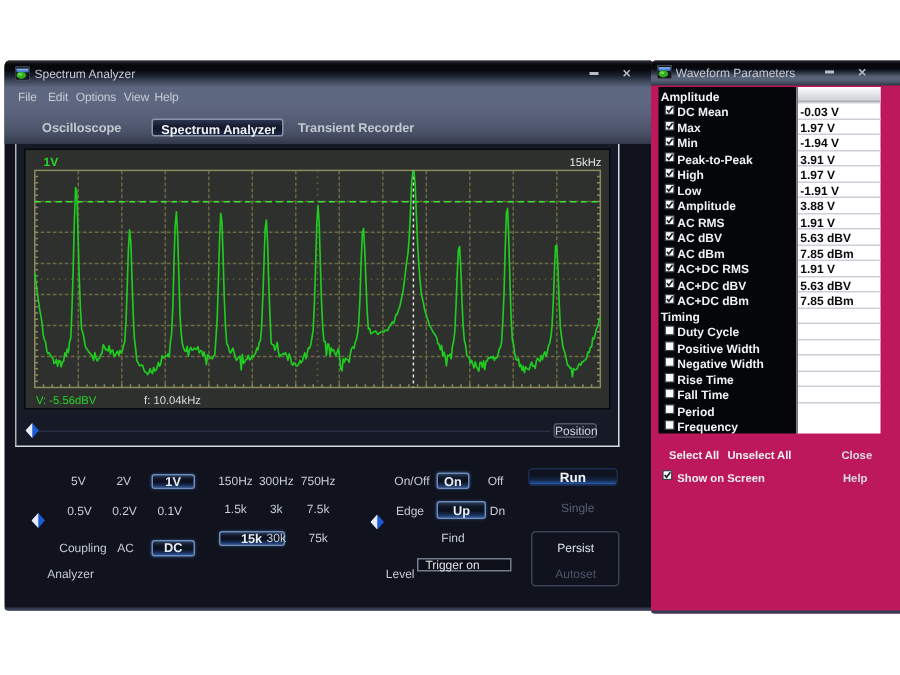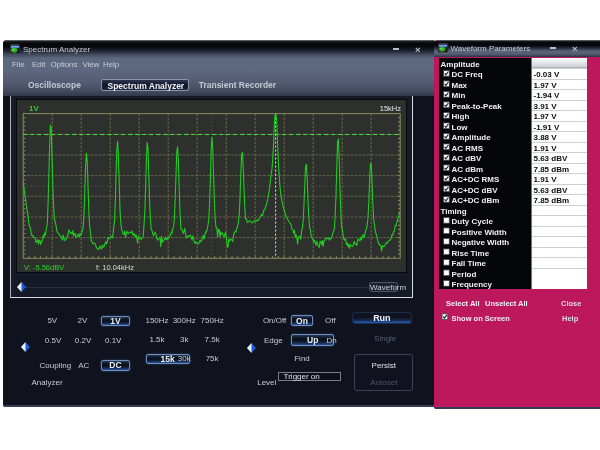--- a/index.html
+++ b/index.html
@@ -77,21 +77,21 @@
 <text x="384" y="10.5" font-size="7.5" fill="#e6e6ea" font-family="Liberation Sans, sans-serif" text-anchor="end">15kHz</text>
 <text x="7" y="169.5" font-size="7.5" fill="#27d427" font-family="Liberation Sans, sans-serif">V: -5.56dBV</text>
 <text x="79" y="169.5" font-size="7.5" fill="#d9d9de" font-family="Liberation Sans, sans-serif">f: 10.04kHz</text>
       </svg>
     </div>
     <div class="abs" style="left:14px;top:191.5px;width:342px;height:1px;background:#0b0e16;border-bottom:1px solid #2a3044"></div>
     <svg class="dia" style="left:6px;top:186.5px" viewBox="0 0 9 10">
         <polygon points="4.5,0 9,5 4.5,10 0,5" fill="#1c5ad6"></polygon>
         <polygon points="4.5,0 4.5,10 0,5" fill="#e8ecf6"></polygon>
       </svg>
-    <div class="abs" style="left:358px;top:186px;width:28.5px;height:10.5px;border:1px solid #4e5565;border-radius:2.5px;background:#1d222e;color:#ccd1da;font-size:8px;text-align:center;line-height:9.5px">Waveform</div>
+    <div class="abs" style="left:358px;top:186px;width:28.5px;height:10.5px;border:1px solid #4e5565;border-radius:2.5px;background:#1d222e;color:#ccd1da;font-size:8px;text-align:center;line-height:9.5px">Position</div>
   </div>
 
   <svg class="dia" style="left:17.5px;top:302.2px" viewBox="0 0 9 10">
       <polygon points="4.5,0 9,5 4.5,10 0,5" fill="#1c5ad6"></polygon>
       <polygon points="4.5,0 4.5,10 0,5" fill="#e8ecf6"></polygon>
     </svg>
   <div class="lab cen" style="left:49.3px;top:276.3px">5V</div>
   <div class="lab cen" style="left:79.5px;top:276.3px">2V</div>
   <div class="btn" style="left:97.7px;top:276.1px;width:29.5px;height:10.3px;line-height:9.5px">1V</div>
   <div class="lab cen" style="left:50px;top:296.3px">0.5V</div>
@@ -113,21 +113,21 @@
   <div class="lab cen" style="left:209.1px;top:314.3px">75k</div>
 
   <svg class="dia" style="left:243.5px;top:303.3px" viewBox="0 0 9 10">
       <polygon points="4.5,0 9,5 4.5,10 0,5" fill="#1c5ad6"></polygon>
       <polygon points="4.5,0 4.5,10 0,5" fill="#e8ecf6"></polygon>
     </svg>
   <div class="lab" style="left:259.9px;top:276.3px">On/Off</div>
   <div class="btn" style="left:288.2px;top:275px;width:21.5px;height:11.3px;line-height:10.5px">On</div>
   <div class="lab" style="left:322.1px;top:276.3px">Off</div>
   <div class="lab" style="left:261px;top:296.3px">Edge</div>
-  <div class="btn" style="left:288.2px;top:294.3px;width:43px;height:11.3px;line-height:10.5px">Up</div>
+  <div class="btn" style="left:288.2px;top:294.3px;width:33px;height:11.3px;line-height:10.5px">Up</div>
   <div class="lab" style="left:323.5px;top:296.3px">Dn</div>
   <div class="lab cen" style="left:299px;top:314px">Find</div>
   <div class="abs" style="left:274.6px;top:331.7px;width:63.5px;height:9.5px;border:1px solid #767d8e;background:#0d1019;color:#dfe2e8;font-size:8px;line-height:8.5px;padding-left:5px">Trigger on</div>
   <div class="lab" style="left:254.2px;top:338.2px">Level</div>
 
   <div class="abs" style="left:349.2px;top:271.6px;width:59.4px;height:12px;border:1px solid #1a2c4e;border-radius:3px;background:linear-gradient(to bottom,#11131c 0%,#0e1220 40%,#142646 70%,#1f4687 88%,#2a62b8 100%);color:#f0f3f8;font-weight:bold;font-size:9px;text-align:center;line-height:11px">Run</div>
   <div class="lab cen" style="left:382.2px;top:294px;color:#596074;font-weight:normal">Single</div>
   <div class="grp" style="left:351px;top:313.8px;width:59px;height:37px"></div>
   <div class="lab cen" style="left:380.8px;top:321px;color:#dde1e8">Persist</div>
   <div class="lab cen" style="left:380.8px;top:337.5px;color:#4e5568">Autoset</div>
@@ -165,21 +165,21 @@
       <div style="position:absolute;left:0;right:0;top:136.5px;height:1px;background:#ccd0d6"></div>
       <div style="position:absolute;left:0;right:0;top:147.0px;height:1px;background:#ccd0d6"></div>
       <div style="position:absolute;left:0;right:0;top:157.5px;height:1px;background:#ccd0d6"></div>
       <div style="position:absolute;left:0;right:0;top:168.0px;height:1px;background:#ccd0d6"></div>
       <div style="position:absolute;left:0;right:0;top:178.5px;height:1px;background:#ccd0d6"></div>
       <div style="position:absolute;left:0;right:0;top:189.0px;height:1px;background:#ccd0d6"></div>
       <div style="position:absolute;left:0;right:0;top:199.5px;height:1px;background:#ccd0d6"></div>
       <div style="position:absolute;left:0;right:0;top:210.0px;height:1px;background:#ccd0d6"></div>
   </div>
   <div class="hdr" style="left:6.5px;top:19.9px">Amplitude</div>
-<div class="row" style="left:17.5px;top:30.2px">DC Freq</div>
+<div class="row" style="left:17.5px;top:30.2px">DC Mean</div>
 <div class="val" style="left:99.5px;top:30.2px">-0.03 V</div>
 <div class="row" style="left:17.5px;top:40.7px">Max</div>
 <div class="val" style="left:99.5px;top:40.7px">1.97 V</div>
 <div class="row" style="left:17.5px;top:51.2px">Min</div>
 <div class="val" style="left:99.5px;top:51.2px">-1.94 V</div>
 <div class="row" style="left:17.5px;top:61.7px">Peak-to-Peak</div>
 <div class="val" style="left:99.5px;top:61.7px">3.91 V</div>
 <div class="row" style="left:17.5px;top:72.2px">High</div>
 <div class="val" style="left:99.5px;top:72.2px">1.97 V</div>
 <div class="row" style="left:17.5px;top:82.7px">Low</div>

